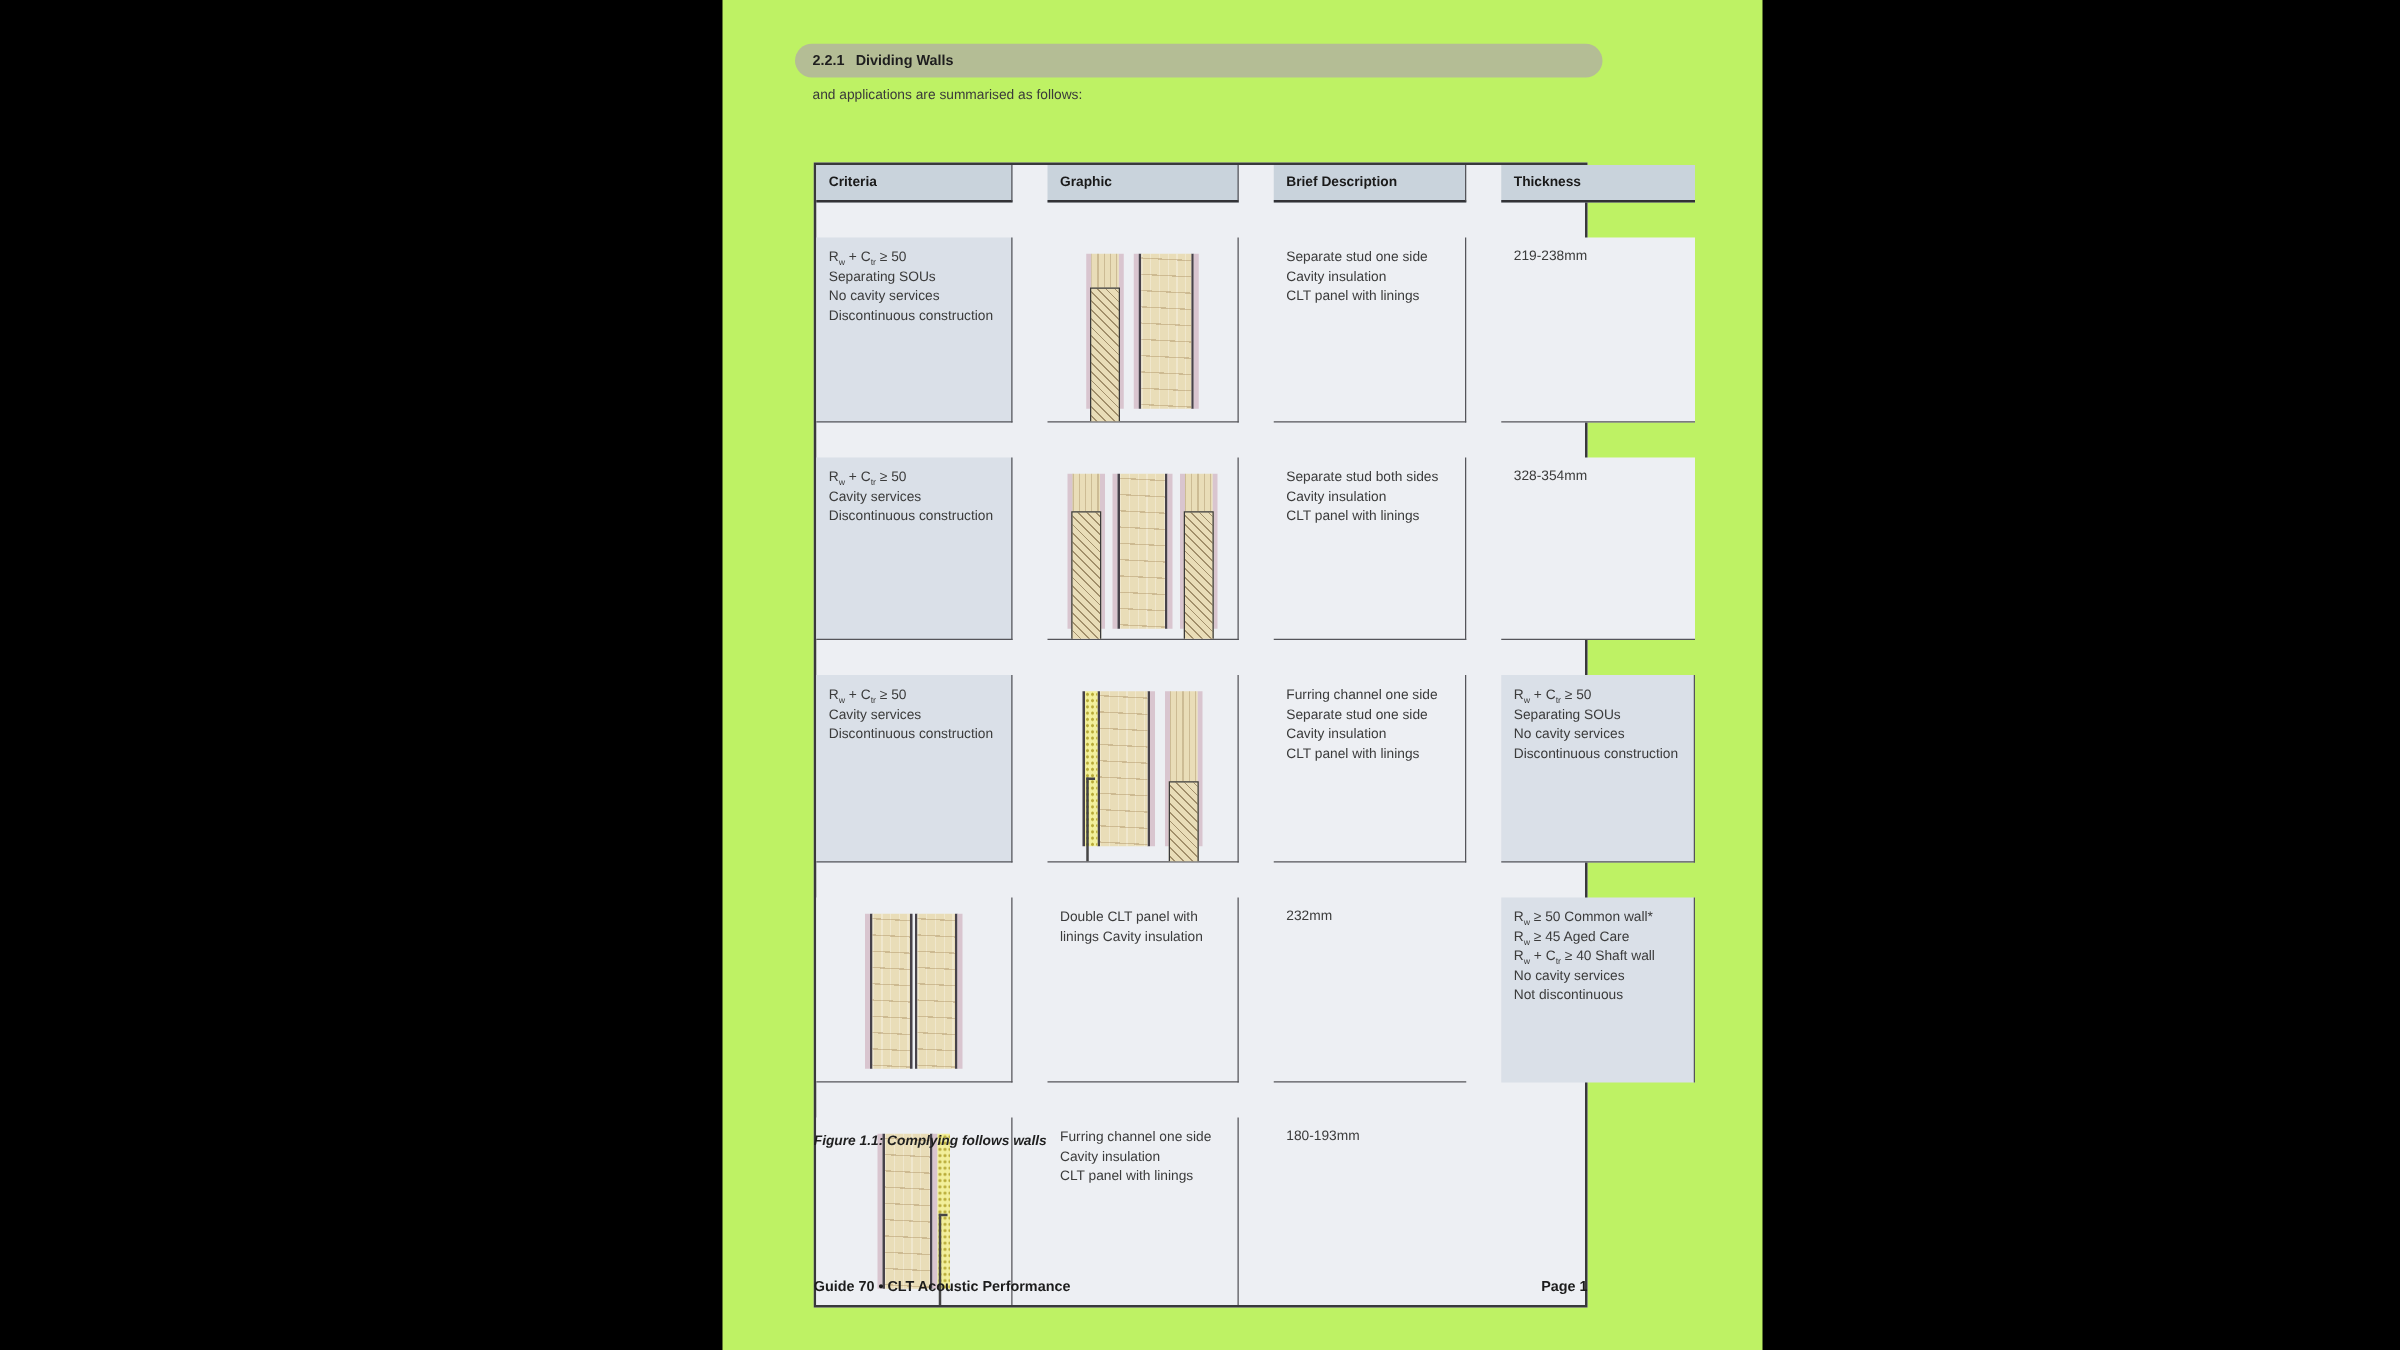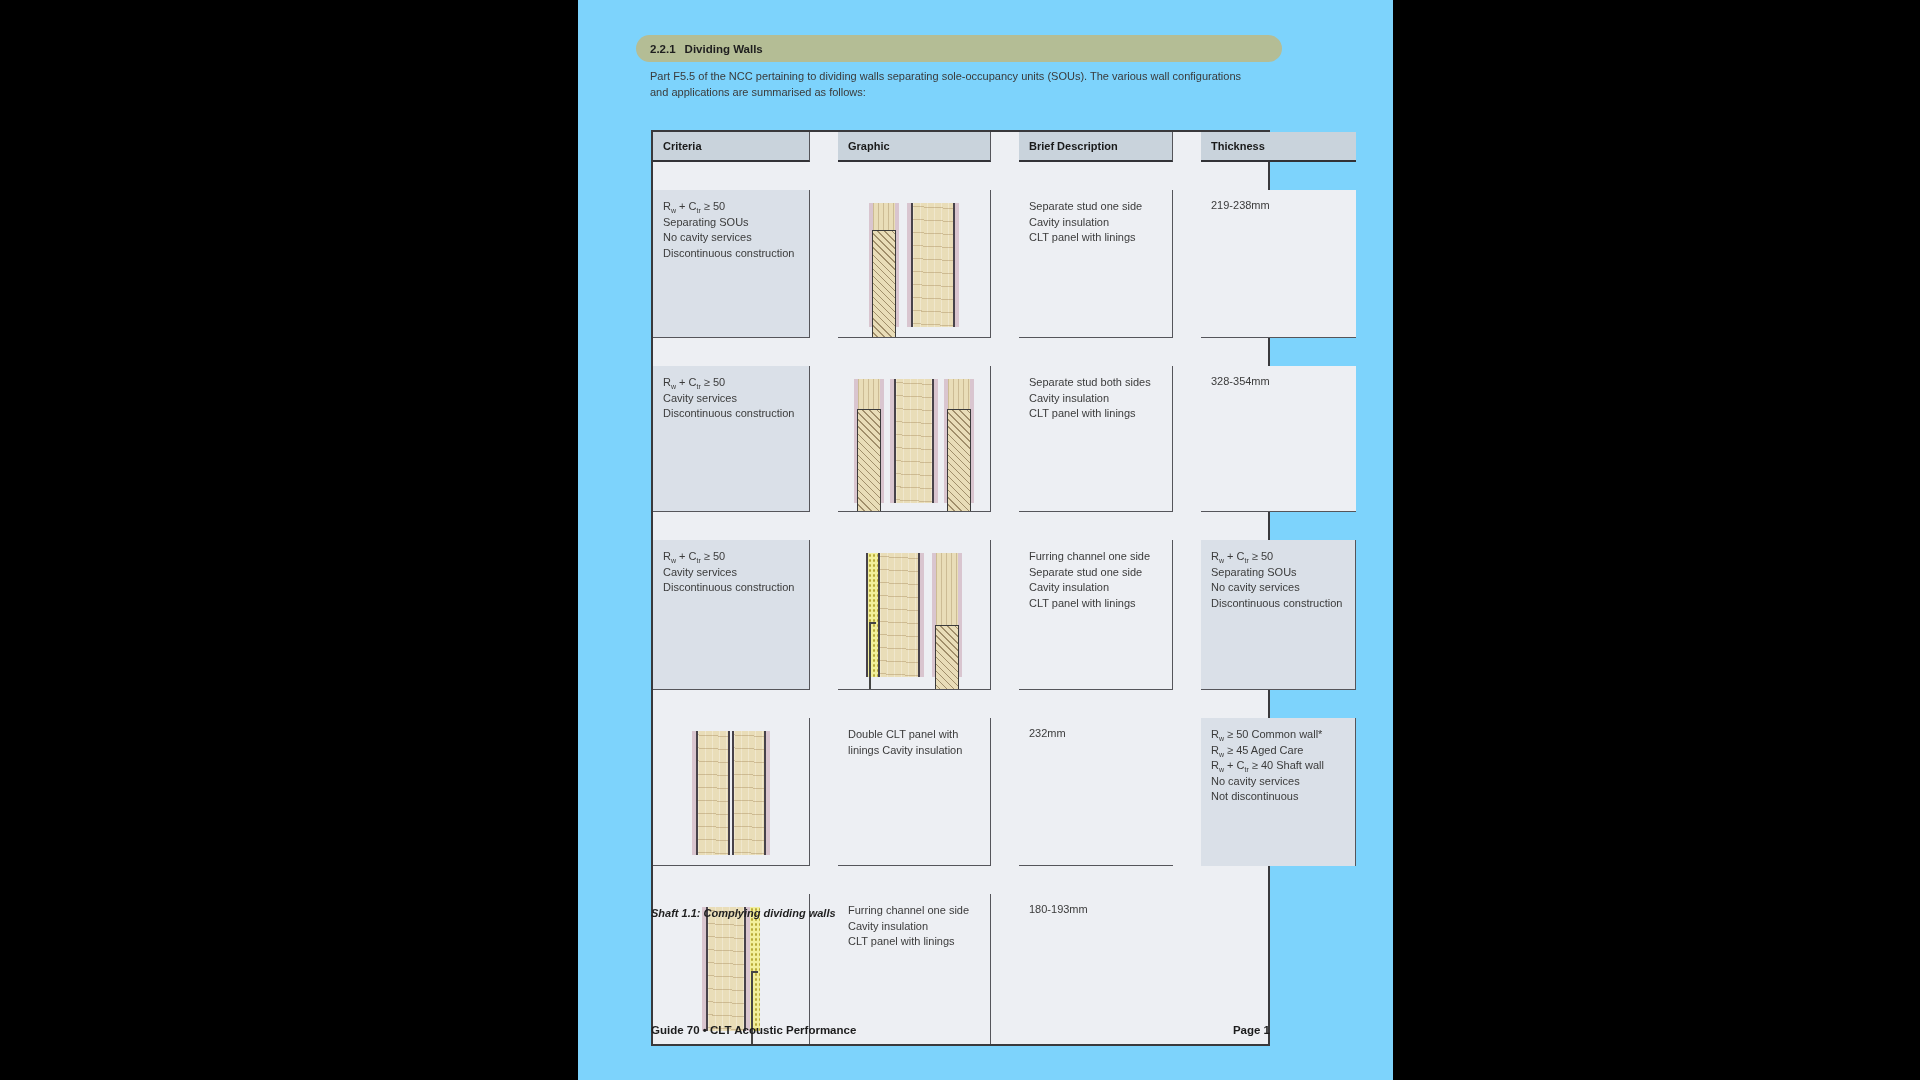--- a/index.html
+++ b/index.html
@@ -1,19 +1,19 @@
 <!DOCTYPE html>
 <html><head>
 <meta charset="utf-8">
 <style>
   html,body{margin:0;padding:0;background:#000;}
   body{width:1920px;height:1080px;overflow:hidden;position:relative;
        font-family:"Liberation Sans","DejaVu Sans",sans-serif;
        -webkit-font-smoothing:antialiased;}
-  .page{position:absolute;left:578px;top:0;width:815px;height:1080px;background:#7dd3fc;}
+  .page{position:absolute;left:578px;top:0;width:815px;height:1080px;background:#bef264;padding-left:17px;}
 
   
   .section-bar{position:absolute;left:58px;top:35px;width:646px;height:27px;
                background:#b4bd95;border-radius:14px;display:flex;align-items:center;
                padding:0 0 0 14px;box-sizing:border-box;color:#1e1e1e;
                font-size:11.5px;font-weight:bold;}
   .section-bar .num{margin-right:9px;}
 
   
   .intro{position:absolute;left:72px;top:69px;width:660px;font-size:11px;
@@ -67,21 +67,20 @@
 <body>
 
 <div class="page">
 
   <div class="section-bar">
     <span class="num">2.2.1</span>
     <span>Dividing Walls</span>
   </div>
 
   <div class="intro">
-    <div class="line">Part F5.5 of the NCC pertaining to dividing walls separating sole-occupancy units (SOUs). The various wall configurations</div>
     <div class="line">and applications are summarised as follows:</div>
   </div>
 
   <div class="tbl">
 
     <div class="cell hcell">Criteria</div>
     <div class="cell hcell">Graphic</div>
     <div class="cell hcell">Brief Description</div>
     <div class="cell hcell c4">Thickness</div>
 
@@ -241,20 +240,20 @@
       </div>
     </div>
     <div class="cell lastrow">
       <div class="line">Furring channel one side</div>
       <div class="line">Cavity insulation</div>
       <div class="line">CLT panel with linings</div>
     </div>
     <div class="cell c4 lastrow">180-193mm</div>
   </div>
 
-  <div class="caption">Shaft 1.1: Complying dividing walls</div>
+  <div class="caption">Figure 1.1: Complying follows walls</div>
 
   <div class="footer">
     <span>Guide 70 • CLT Acoustic Performance</span>
     <span>Page 1</span>
   </div>
 
 </div>
 
 </body></html>

